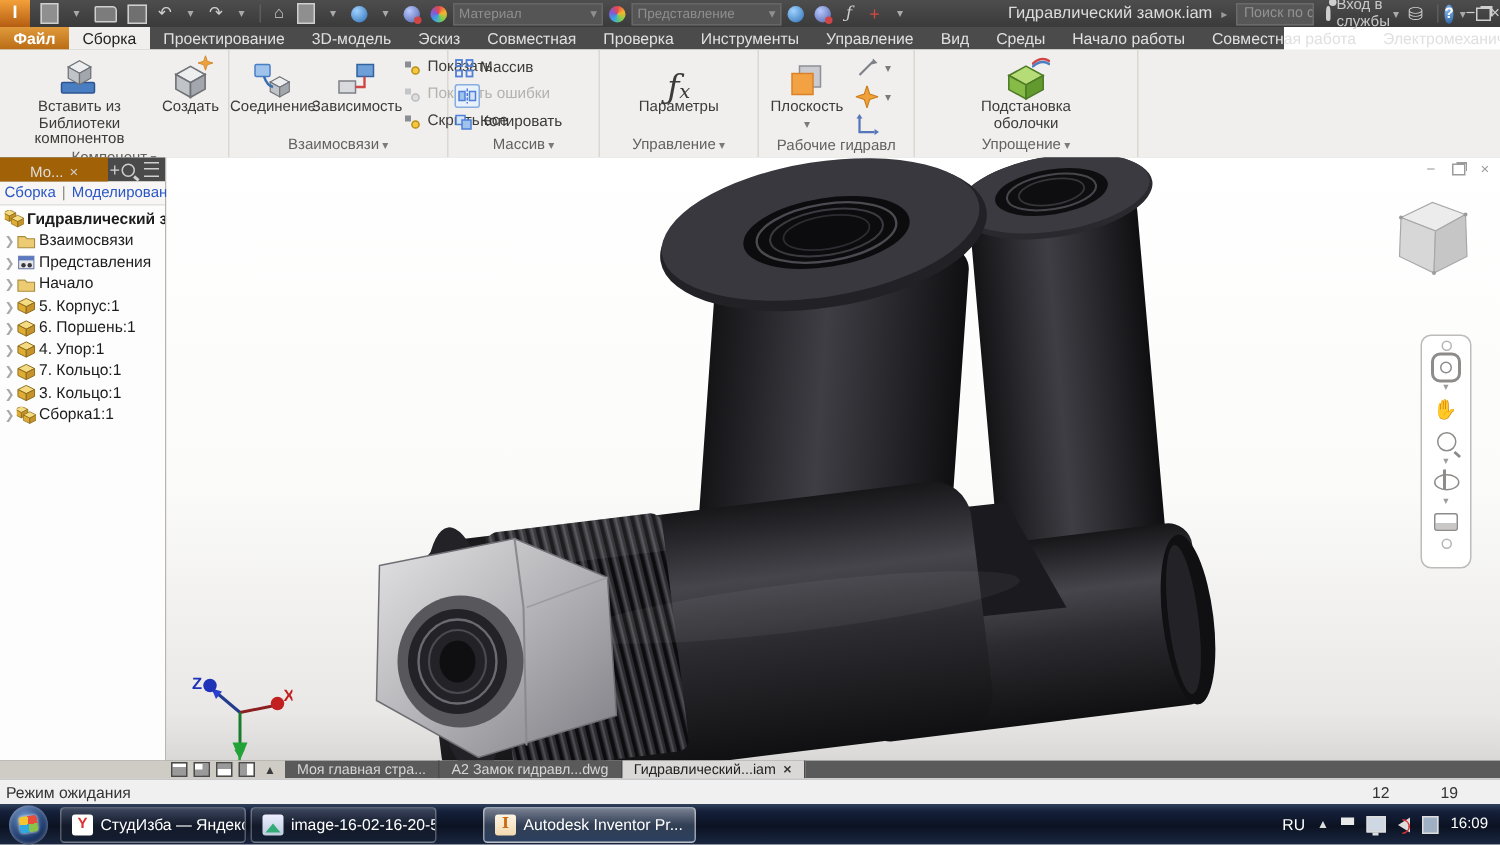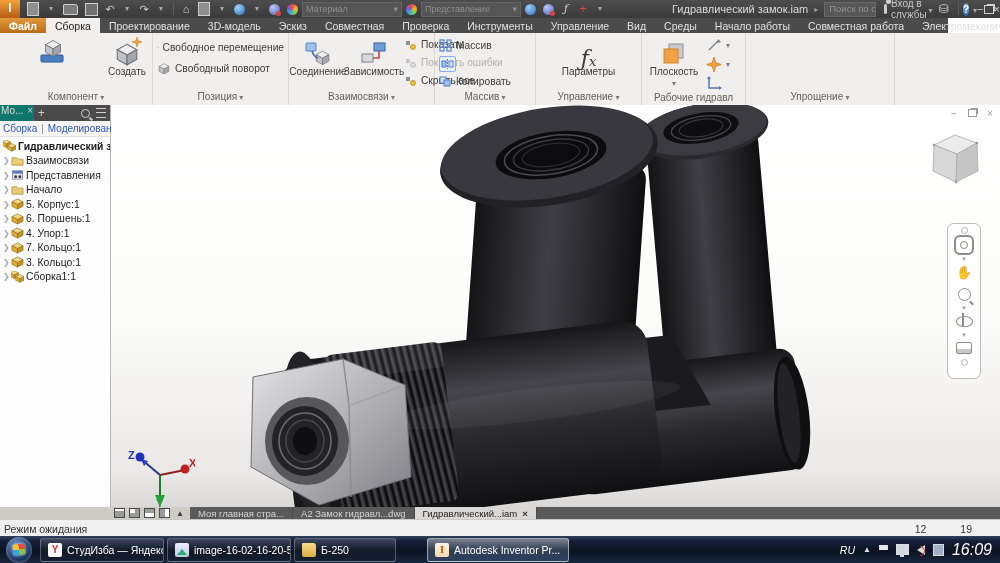--- a/index.html
+++ b/index.html
@@ -34,21 +34,21 @@
   .t-person{width:10px;height:10px;border-radius:50% 50% 2px 2px;background:#cfcfcf;margin:0 4px 0 8px;position:relative;}
   .t-person::before{content:"";position:absolute;top:-5px;left:2.5px;width:5px;height:5px;border-radius:50%;background:#cfcfcf;}
   .t-cart{font-size:12px;margin:0 6px;color:#cfcfcf;}
   .t-help{width:13px;height:13px;border-radius:50%;background:radial-gradient(circle at 35% 30%,#7fb4e8,#2a5d9e);
     color:#fff;font-size:10px;font-weight:bold;text-align:center;line-height:13px;margin:0 2px;}
   .wbtn{width:17px;height:14px;display:inline-flex;align-items:center;justify-content:center;color:#cfcfcf;font-size:11px;}
   .wbtn.sq::before{content:"";width:8px;height:7px;border:1px solid #cfcfcf;box-shadow:2px -2px 0 -1px #cfcfcf;}
   .caretsmall::after{content:"▾";font-size:8px;color:#a9a9a9;margin-left:2px;}
 
   
-  #tabrow{position:absolute;left:0;top:18px;width:948px;height:15px;background:#4b4b4b;
+  #tabrow{position:absolute;left:0;top:18px;width:856px;height:15px;background:#4b4b4b;
     display:flex;align-items:stretch;font-size:10.5px;color:#e0e0e0;}
   .rtab{padding:0 9px;display:flex;align-items:center;white-space:nowrap;}
   .rtab.file{background:linear-gradient(#e09a3b,#b96c15);color:#fff;font-weight:bold;}
   .rtab.active{background:#f0efed;color:#222;}
 
   
   #ribbon{position:absolute;left:0;top:33px;width:1000px;height:72px;background:#f0efed;
     border-bottom:1px solid #c7c3bc;display:flex;}
   .rgroup{height:72px;border-right:1px solid #dbd8d2;display:flex;flex-direction:column;flex:0 0 auto;}
   .rbody{flex:1;display:flex;padding:3px 4px 0 4px;gap:4px;}
@@ -61,21 +61,21 @@
   .smallbtn{display:flex;align-items:center;gap:4px;font-size:10.2px;color:#3c3b38;height:17px;white-space:nowrap;}
   .smallbtn.disabled{color:#b3b2ae;}
   .fx{font-family:"DejaVu Serif",serif;font-style:italic;font-size:22px;color:#3a3a3a;}
   .boxedicon{border:1px solid #86aede;background:#e9f1fb;border-radius:2px;padding:1px;display:inline-flex;}
 
   
   #main{position:absolute;left:0;top:105px;width:1000px;height:402px;}
   
   #browser{position:absolute;left:0;top:0;width:110px;height:402px;background:#fdfdfd;border-right:1px solid #b9b6b0;}
   .bhead{height:16px;background:#4a4a4a;display:flex;align-items:center;color:#ddd;font-size:10px;}
-  .btab{background:#0f766e;height:16px;display:flex;align-items:flex-start;padding:0 1px;gap:4px;}
+  .btab{background:#a16207;height:16px;display:flex;align-items:flex-end;padding:0 20px;gap:4px;}
   .btab .x{color:#cfcfcf;font-size:10px;}
   .bplus{width:14px;height:16px;display:flex;align-items:center;justify-content:center;color:#cfcfcf;font-size:12px;}
   .bico{margin-left:auto;display:flex;align-items:center;gap:6px;padding-right:4px;}
   .sglass{width:7px;height:7px;border:1.4px solid #cfcfcf;border-radius:50%;position:relative;}
   .sglass::after{content:"";position:absolute;right:-4px;bottom:-3px;width:4px;height:1.6px;background:#cfcfcf;transform:rotate(40deg);}
   .hamb{width:10px;height:8px;border-top:1.6px solid #cfcfcf;border-bottom:1.6px solid #cfcfcf;position:relative;}
   .hamb::after{content:"";position:absolute;left:0;top:2.6px;width:10px;height:1.6px;background:#cfcfcf;}
   .bmodes{height:15px;display:flex;align-items:center;font-size:10px;padding:0 3px;gap:4px;border-bottom:1px solid #e4e2de;background:#f7f6f4;}
   .bmodes a{color:#2a56c6;}
   .bmodes .sep{color:#888;}
@@ -138,30 +138,30 @@
   .tbtn{height:22px;display:flex;align-items:center;gap:5px;padding:0 7px;margin-right:3px;
     border:1px solid rgba(255,255,255,.28);border-radius:3px;font-size:10.5px;white-space:nowrap;overflow:hidden;
     background:linear-gradient(rgba(255,255,255,.16),rgba(255,255,255,.04) 48%,rgba(0,0,0,.15));}
   .tbtn.active{background:linear-gradient(rgba(255,255,255,.42),rgba(170,200,235,.25) 48%,rgba(90,130,180,.3));border-color:rgba(255,255,255,.5);}
   .tico{width:14px;height:14px;border-radius:2px;flex:0 0 auto;display:flex;align-items:center;justify-content:center;font-size:10px;font-weight:bold;}
   .tico.ya{background:#fff;color:#e03131;}
   .tico.img{background:linear-gradient(#eef,#bcd);position:relative;}
   .tico.img::after{content:"";position:absolute;left:2px;bottom:2px;border-left:5px solid transparent;border-right:5px solid transparent;border-bottom:6px solid #3a7;}
   .tico.fold{background:linear-gradient(#f7dd8a,#d9ab45);border-radius:1px 3px 2px 2px;}
   .tico.inv{background:linear-gradient(#fdf4e4,#f2d9b0);color:#c96a12;font-family:"DejaVu Serif",serif;}
-  .tray{margin-left:auto;display:flex;align-items:center;gap:8px;padding-right:8px;font-size:10.5px;font-style:italic;}
+  .tray{margin-left:auto;display:flex;align-items:center;gap:8px;padding-right:8px;font-size:10.5px;}
   .tray .up{font-size:8px;color:#ddd;}
   .tflag{width:9px;height:10px;position:relative;background:#e8e8e8;clip-path:polygon(0 0,100% 0,100% 55%,0 55%,0 100%,0 0);}
   .tflag::after{content:"×";position:absolute;right:-4px;bottom:-4px;color:#fff;background:#d33;border-radius:50%;width:7px;height:7px;font-size:6px;line-height:7px;text-align:center;}
   .tnet{width:11px;height:9px;border:1px solid #ddd;background:#cfd8e2;position:relative;}
   .tnet::after{content:"";position:absolute;left:3px;bottom:-3px;width:4px;height:2px;background:#ddd;}
   .tvol{width:0;height:0;border-top:5px solid transparent;border-bottom:5px solid transparent;border-right:8px solid #ddd;position:relative;}
   .tvol::after{content:"";position:absolute;left:-2px;top:-4px;width:8px;height:8px;border:1.6px solid #d33;border-radius:50%;transform:rotate(45deg);border-left-color:transparent;border-bottom-color:transparent;}
   .tej{width:9px;height:10px;border:1px solid #ddd;background:#9fb0c4;}
-  .clock{font-size:16px;text-align:right;}
+  .clock{font-size:10px;text-align:right;}
 
   a{text-decoration:none;}
 </style>
 </head>
 <body>
 
 <svg width="0" height="0" style="position:absolute">
   <defs>
     <linearGradient id="gBody" x1="0" y1="0" x2="0" y2="1">
       <stop offset="0" stop-color="#17171a"></stop>
@@ -290,53 +290,37 @@
 
   <div class="rgroup" style="width:152px">
     <div class="rbody">
       <div class="bigbtn" style="width:104px">
         <div class="bic">
           <svg width="30" height="28" viewBox="0 0 30 28">
             <rect x="3" y="16" width="22" height="7" rx="1" fill="#4a7ec2" stroke="#2c5590"></rect>
             <use href="#gbox" x="5" y="-1" width="20" height="20"></use>
           </svg>
         </div>
+        <span>Вставить из Библиотеки компонентов</span>
       </div>
       <div class="bigbtn" style="width:42px">
         <div class="bic" style="position:relative">
           <svg width="26" height="26" viewBox="0 0 24 24">
               <use href="#gbox"></use>
             </svg>
           <svg width="10" height="10" viewBox="0 0 10 10" style="position:absolute;right:-2px;top:0">
               <use href="#star4"></use>
             </svg>
         </div>
         <span>Создать</span>
       </div>
     </div>
     <div class="rlabel"><span class="dn">Компонент</span></div>
   </div>
 
-  <div class="rgroup" style="width:135px">
-    <div class="rbody" style="flex-direction:column;gap:4px;padding-top:6px">
-      <div class="smallbtn">
-        <svg width="14" height="13" viewBox="0 0 24 24">
-            <use href="#gbox"></use>
-          </svg>
-        <span>Свободное перемещение</span>
-      </div>
-      <div class="smallbtn">
-        <svg width="14" height="13" viewBox="0 0 24 24">
-            <use href="#gbox"></use>
-          </svg>
-        <span>Свободный поворот</span>
-      </div>
-    </div>
-    <div class="rlabel"><span class="dn">Позиция</span></div>
-  </div>
 
   <div class="rgroup" style="width:145px">
     <div class="rbody">
       <div class="bigbtn" style="width:46px">
         <div class="bic">
           <svg width="28" height="26" viewBox="0 0 28 26">
             <rect x="2" y="2" width="10" height="8" rx="1" fill="#9fc3ea" stroke="#4a7ec2"></rect>
             <use href="#gbox" x="10" y="8" width="17" height="17"></use>
             <path d="M8 10 Q10 16 14 17" stroke="#3a6fb0" fill="none" stroke-width="1.6"></path>
           </svg>
@@ -456,20 +440,32 @@
               <polygon points="13,10 13,14 16,12" fill="#5576b8"></polygon>
           </svg>
         </div>
       </div>
     </div>
     <div class="rlabel"><span>Рабочие гидравл</span></div>
   </div>
 
   <div class="rgroup" style="width:148px">
     <div class="rbody" style="justify-content:center;gap:8px">
+      <div class="bigbtn" style="width:64px">
+        <div class="bic" style="position:relative">
+          <svg width="28" height="25" viewBox="0 0 26 24">
+              <use href="#greencube"></use>
+            </svg>
+          <svg width="12" height="8" viewBox="0 0 12 8" style="position:absolute;right:-2px;top:0">
+            <path d="M0 6 Q6 0 12 4" stroke="#d04545" fill="none" stroke-width="1.6"></path>
+            <path d="M0 8 Q6 2 12 6" stroke="#4a7ec2" fill="none" stroke-width="1.6"></path>
+          </svg>
+        </div>
+        <span>Подстановка оболочки</span>
+      </div>
     </div>
     <div class="rlabel"><span class="dn">Упрощение</span></div>
   </div>
 
 </div>
 
 <div id="main">
 
   <div id="browser">
     <div class="bhead">
@@ -699,24 +695,20 @@
       <span class="flag"></span>
     </div>
   <div class="tbtn" style="width:108px">
     <span class="tico ya">Y</span>
     <span>СтудИзба — Яндекс....</span>
   </div>
   <div class="tbtn" style="width:108px">
     <span class="tico img"></span>
     <span>image-16-02-16-20-56...</span>
   </div>
-  <div class="tbtn" style="width:86px">
-    <span class="tico fold"></span>
-    <span>Б-250</span>
-  </div>
   <div class="tbtn active" style="width:126px;margin-left:28px">
     <span class="tico inv">I</span>
     <span>Autodesk Inventor Pr...</span>
   </div>
   <div class="tray">
     <span>RU</span>
     <span class="up">▲</span>
     <span class="tflag"></span>
     <span class="tnet"></span>
     <span class="tvol"></span>

